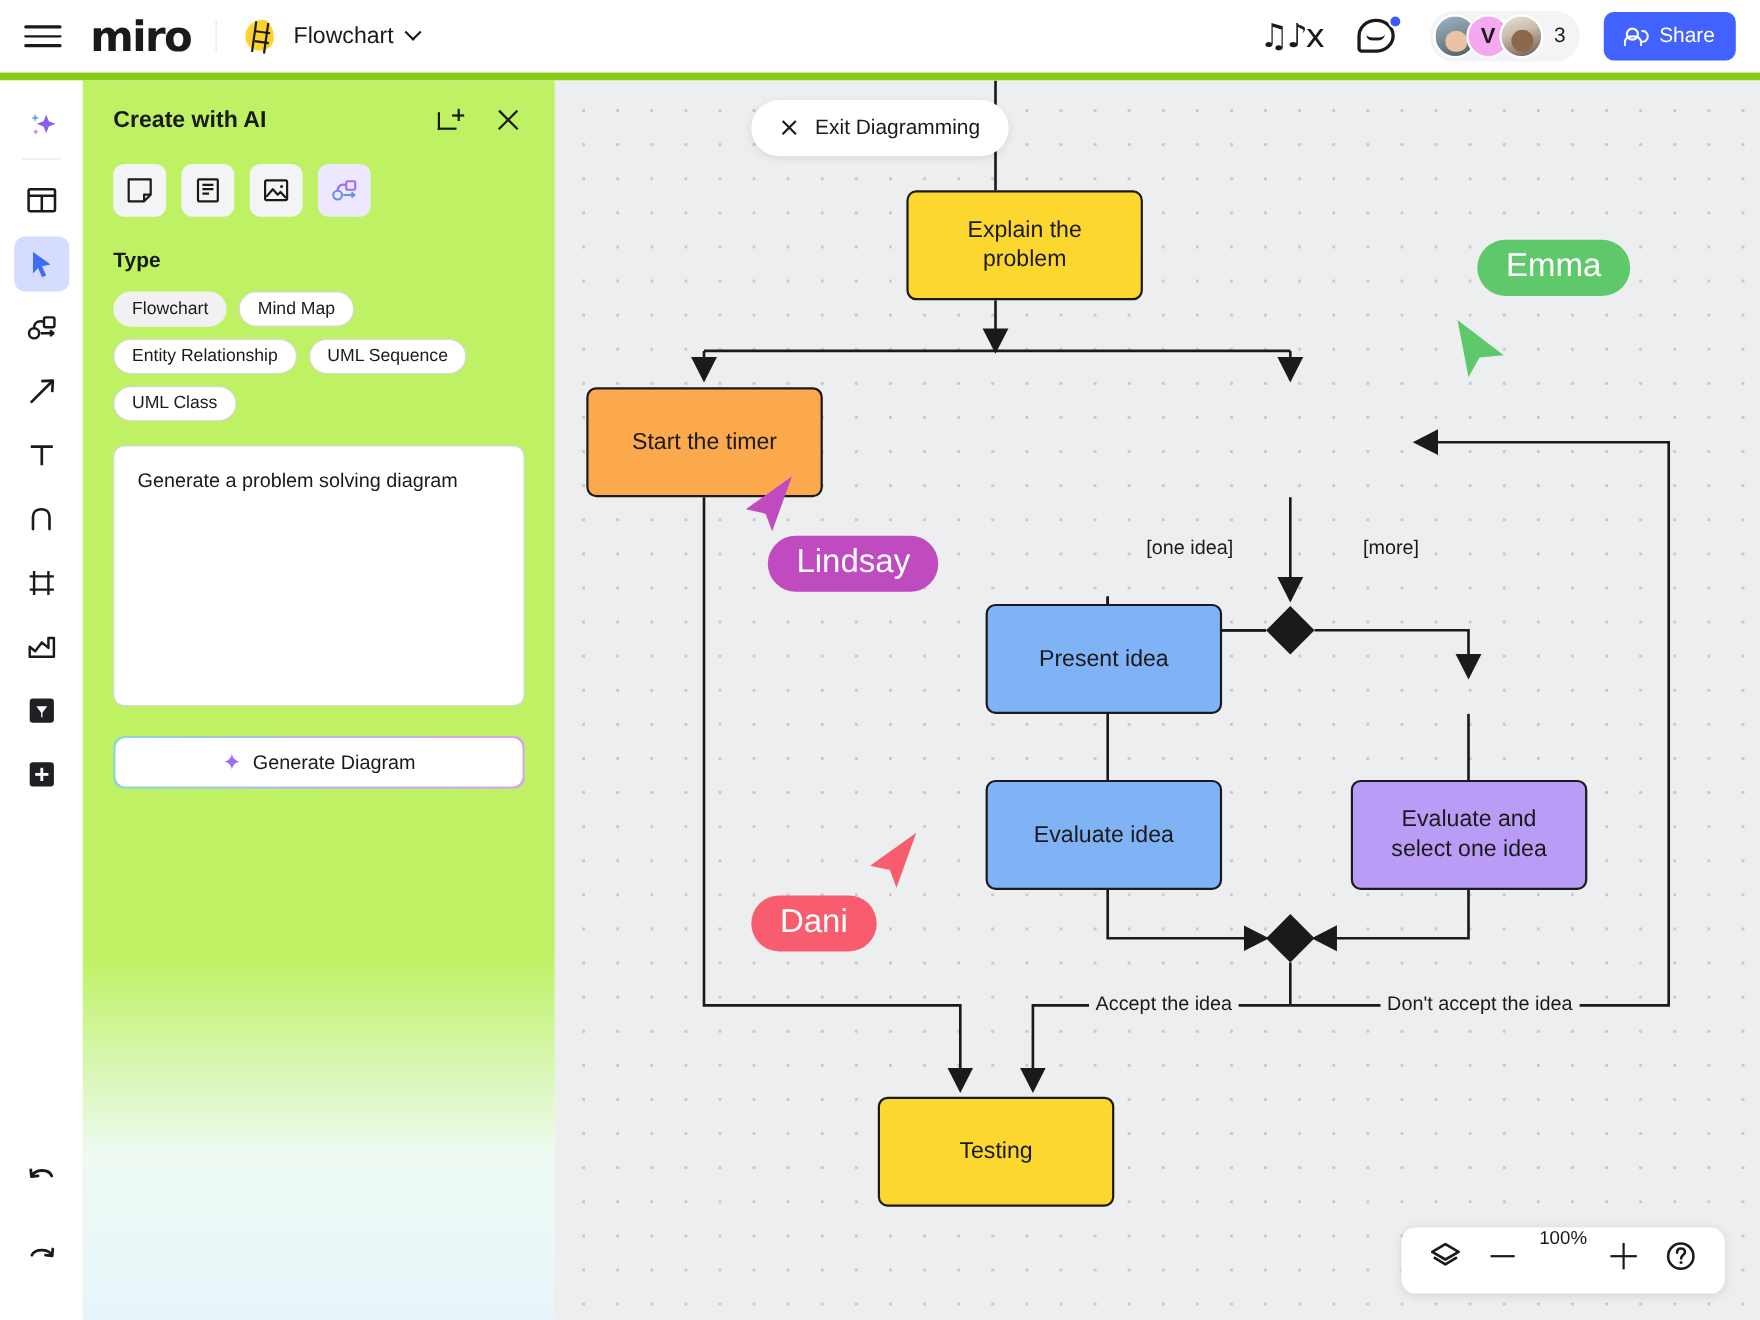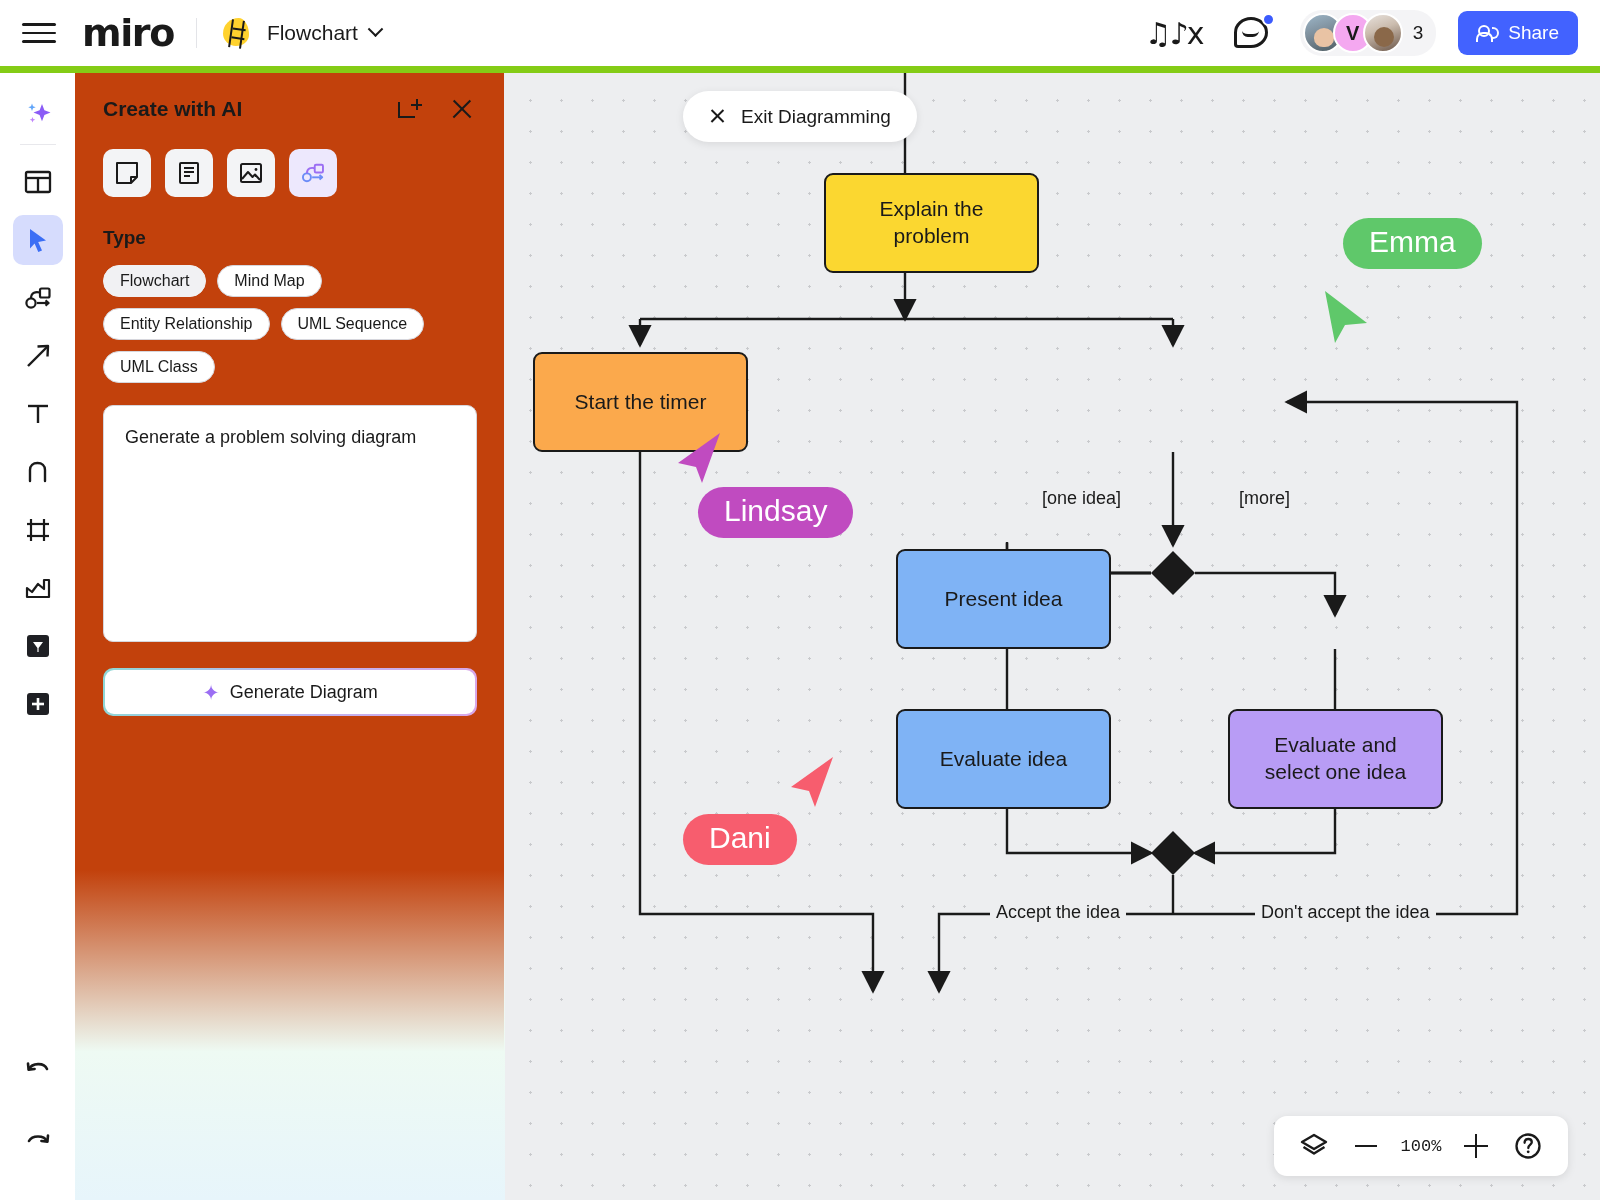--- a/index.html
+++ b/index.html
@@ -75,21 +75,21 @@
   }
   .tool { width:50px; height:50px; border-radius:10px; display:flex; align-items:center;
     justify-content:center; margin-bottom: 8px; cursor:pointer; position:relative; }
   .tool.sel { background:#d6dcfd; }
   .tool.divider-after::after { content:""; position:absolute; bottom:-6px; left:7px; width:36px;
     height:1px; background:#e8e8ec; }
   .tb-bottom { margin-top:auto; padding-bottom: 26px; display:flex; flex-direction:column;
     align-items:center; gap:14px; }
 
   
-  .panel { position:absolute; left:75px; top:73px; width:430px; height:1127px; background:#c2410c;
+  .panel { position:absolute; left:75px; top:73px; width:430px; height:1127px; background:#bef264;
     z-index:25; border-right:1px solid #ededf0;}
   .panel-grad { position:absolute; left:0; bottom:0; width:430px; height:330px;
     background: linear-gradient(180deg, rgba(255,255,255,0) 0%, #eefaf3 55%, #e7f5fb 100%);
     pointer-events:none; }
   .panel-inner { position:relative; padding: 22px 28px; }
   .panel-head { display:flex; align-items:center; }
   .panel-title { font-size:21px; font-weight:700; color:#1a1a1a; }
   .panel-acts { margin-left:auto; display:flex; align-items:center; gap:22px; }
   .icon-btn { width:28px; height:28px; cursor:pointer; position:relative; }
   .newwin { position:absolute; left:0; top:4px; width:20px; height:19px; }
@@ -143,22 +143,22 @@
      line-height:1.28; padding: 0 12px; }
   .elabel { position:absolute; font-size:18px; color:#1a1a1a; background:#edeef0; padding:0 6px;
      white-space:nowrap; }
 
   .cursor-chip { position:absolute; border-radius:999px; color:#fff; font-size:30px;
      padding: 9px 26px 12px; line-height:1; }
   .cursor-arrow { position:absolute; }
 
   
   .zoombar { position:absolute; right:32px; bottom:24px; height:60px; background:#fff;
-     border-radius:13px; display:flex; align-items:center; gap:0; padding: 0 14px;
-     box-shadow:0 2px 10px rgba(0,0,0,.10); z-index:20;font-family:Liberation Mono, monospace; }
+     border-radius:13px; display:flex; align-items:flex-start; gap:0; padding: 0 14px;
+     box-shadow:0 2px 10px rgba(0,0,0,.10); z-index:20; }
   .zb { width:52px; height:52px; display:flex; align-items:center; justify-content:center;
      cursor:pointer; }
   .zpct { font-size:17px; color:#1a1a1a; width:58px; text-align:center; }
   .minus { width:22px; height:2.6px; background:#1a1a1a; }
   .plus { position:relative; width:24px; height:24px; }
   .plus::before{content:"";position:absolute;left:0;top:10.7px;width:24px;height:2.6px;background:#1a1a1a;}
   .plus::after{content:"";position:absolute;left:10.7px;top:0;width:2.6px;height:24px;background:#1a1a1a;}
 </style>
 </head>
 <body>
@@ -436,20 +436,23 @@
     <div class="node" style="left:391px; top:476px; width:215px; height:100px; background:#7fb3f5;">
       <span style="white-space:pre-line">Present idea</span>
     </div>
     <div class="node" style="left:391px; top:636px; width:215px; height:100px; background:#7fb3f5;">
       <span style="white-space:pre-line">Evaluate idea</span>
     </div>
     <div class="node" style="left:723px; top:636px; width:215px; height:100px; background:#b89cf5;">
       <span style="white-space:pre-line">Evaluate and
 select one idea</span>
     </div>
+    <div class="node" style="left:293px; top:924px; width:215px; height:100px; background:#fbd730;">
+      <span style="white-space:pre-line">Testing</span>
+    </div>
 
     <div class="elabel" style="left:531px; top:415px;">[one idea]</div>
     <div class="elabel" style="left:728px; top:415px;">[more]</div>
     <div class="elabel" style="left:485px; top:829px;">Accept the idea</div>
     <div class="elabel" style="left:750px; top:829px;">Don't accept the idea</div>
 
     <svg class="cursor-arrow" style="left:806px; top:212px;" width="64" height="64" viewBox="0 0 64 64">
       <path d="M14 6 L56 38 L34 40 L24 58 Z" fill="#5fc86a"></path>
     </svg>
     <div class="cursor-chip" style="left:838px; top:145px; background:#5fc86a;">

